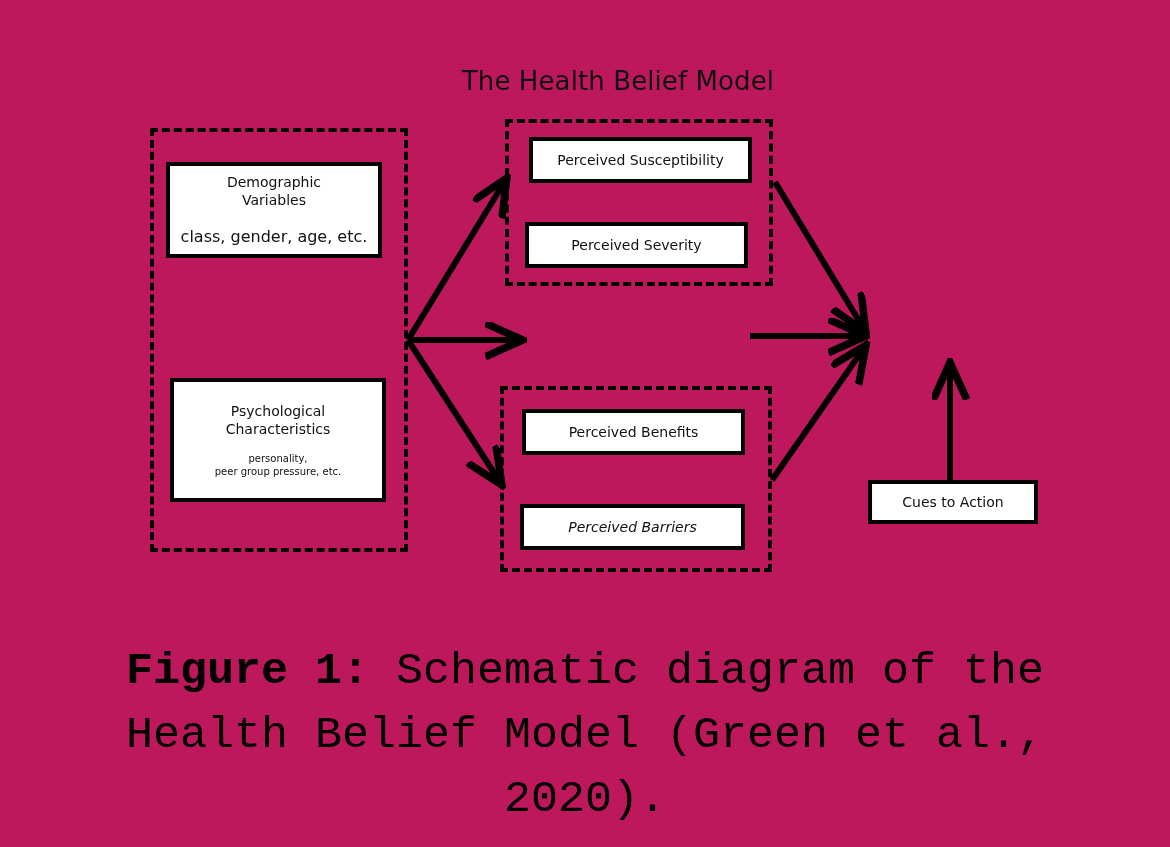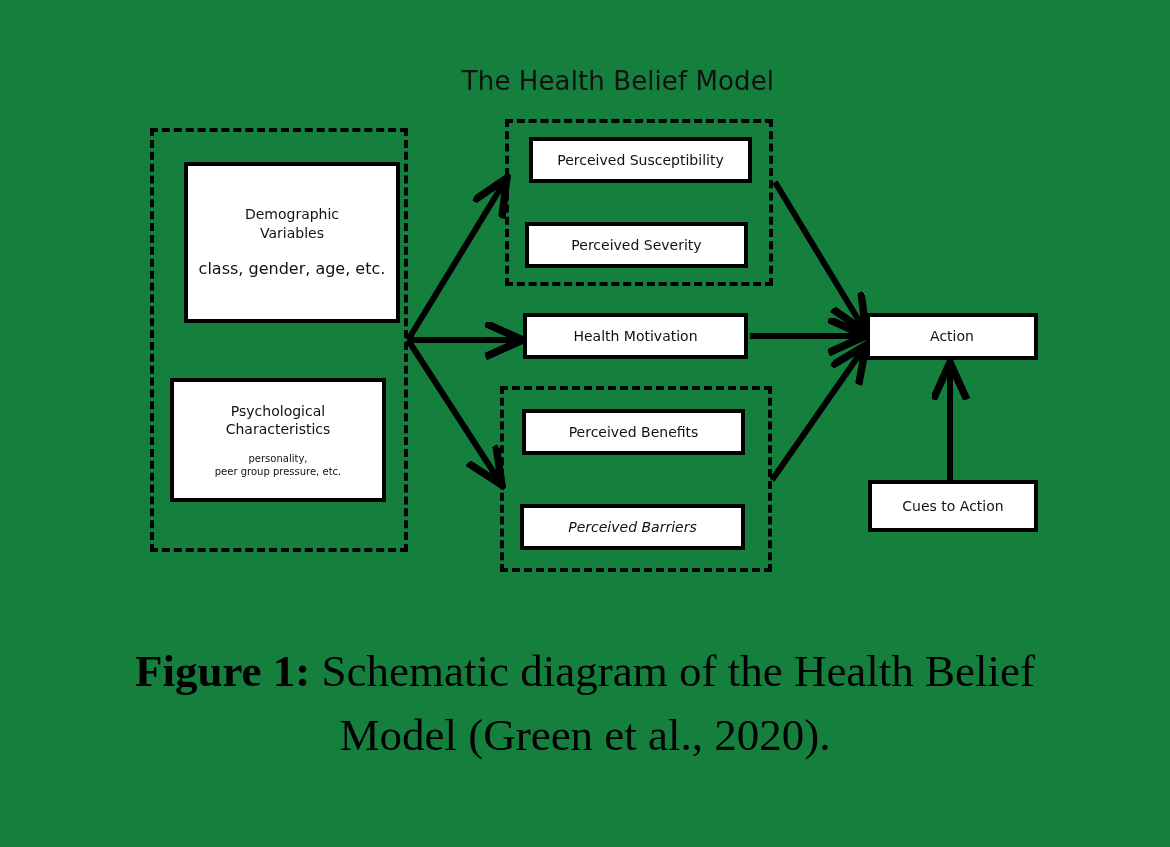--- a/index.html
+++ b/index.html
@@ -9,21 +9,21 @@
     background: #ffffff;
   }
   body {
     font-family: "DejaVu Sans", sans-serif;
     color: #000000;
   }
   #page {
     position: relative;
     width: 1170px;
     height: 847px;
-    background: #15803d;
+    background: #be185d;
     overflow: hidden;
   }
 
   
   #figure {
     position: absolute;
     left: 0;
     top: 0;
     width: 1170px;
     height: 620px;
@@ -102,21 +102,21 @@
     pointer-events: none;
   }
 
   
   #caption {
     position: absolute;
     left: 85px;
     top: 640px;
     width: 1000px;
     text-align: center;
-    font-family: Liberation Serif, serif;
+    font-family: Liberation Mono, monospace;
     font-size: 45px;
     line-height: 1.42;
     color: #000000;
   }
   #caption .cap-strong {
     font-weight: 700;
   }
 </style>
 </head>
 <body>
@@ -150,21 +150,21 @@
         <line x1="775" y1="182" x2="864" y2="329"></line>
         <line x1="750" y1="336" x2="862" y2="336"></line>
         <line x1="772" y1="480" x2="864" y2="348"></line>
       </g>
 
       <g stroke="#000000" stroke-width="6" fill="none" marker-end="url(#ah)">
         <line x1="950" y1="480" x2="950" y2="366"></line>
       </g>
     </svg>
 
-    <div class="node" style="left:184px; top:162px; width:216px; height:161px;justify-content:center;">
+    <div class="node" style="left:166px; top:162px; width:216px; height:96px;justify-content:center;">
       <div class="main-label">Demographic</div>
       <div class="main-label">Variables</div>
       <div class="gap"></div>
       <div class="sub-label">class, gender, age, etc.</div>
     </div>
 
     <div class="node" style="left:170px; top:378px; width:216px; height:124px;">
       <div class="main-label">Psychological</div>
       <div class="main-label">Characteristics</div>
       <div class="gap small"></div>
@@ -173,37 +173,31 @@
     </div>
 
     <div class="node" style="left:529px; top:137px; width:223px; height:46px;">
       <div class="main-label">Perceived Susceptibility</div>
     </div>
 
     <div class="node" style="left:525px; top:222px; width:223px; height:46px;">
       <div class="main-label">Perceived Severity</div>
     </div>
 
-    <div class="node" style="left:523px; top:313px; width:225px; height:46px;">
-      <div class="main-label">Health Motivation</div>
-    </div>
 
     <div class="node" style="left:522px; top:409px; width:223px; height:46px;">
       <div class="main-label">Perceived Benefits</div>
     </div>
 
     <div class="node" style="left:520px; top:504px; width:225px; height:46px;font-style:italic;">
       <div class="main-label">Perceived Barriers</div>
     </div>
 
-    <div class="node" style="left:866px; top:313px; width:172px; height:47px;">
-      <div class="main-label">Action</div>
-    </div>
-
-    <div class="node" style="left:868px; top:480px; width:170px; height:52px;">
+
+    <div class="node" style="left:868px; top:480px; width:170px; height:44px;">
       <div class="main-label">Cues to Action</div>
     </div>
 
   </div>
 
   <div id="caption"><span class="cap-strong">Figure 1:</span><span> Schematic diagram of the Health Belief Model (Green et al., 2020).</span></div>
 
 </div>
 
 </body></html>

